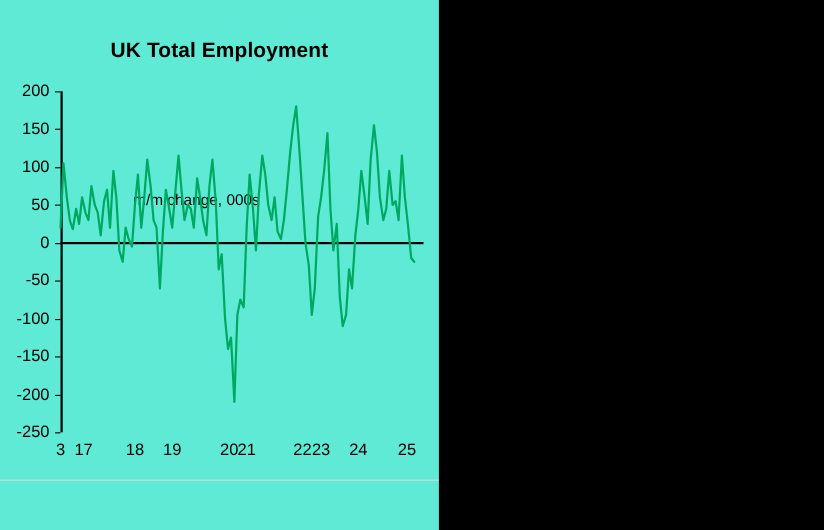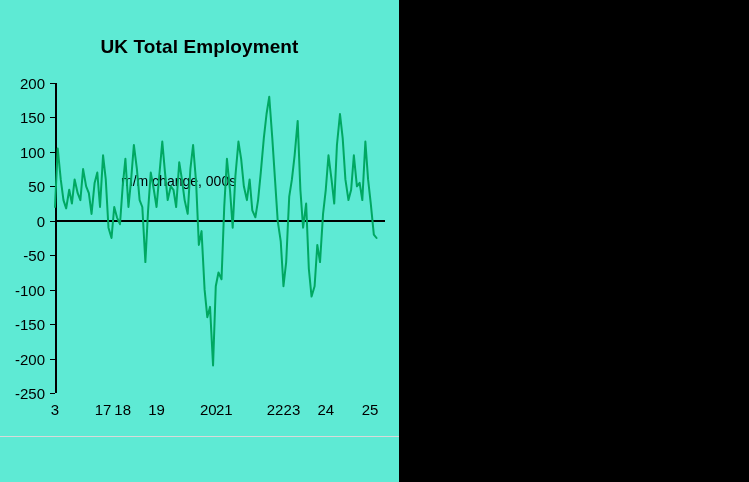--- a/index.html
+++ b/index.html
@@ -90,21 +90,21 @@
         <div class="ytickmark" style="top: 206.667px;"></div>
         <div class="ytick" style="top: 241.111px;">-150</div>
         <div class="ytickmark" style="top: 241.111px;"></div>
         <div class="ytick" style="top: 275.556px;">-200</div>
         <div class="ytickmark" style="top: 275.556px;"></div>
         <div class="ytick" style="top: 310px;">-250</div>
         <div class="ytickmark" style="top: 310px;"></div>
       </div>
     <div id="xticks">
         <div class="xtick" style="left: 0px;">3</div>
-        <div class="xtick" style="left: 48px; text-align: center;">17</div>
+        <div class="xtick" style="left: 21px; text-align: center;">17</div>
         <div class="xtick" style="left: 67.6923px;">18</div>
         <div class="xtick" style="left: 101.538px;">19</div>
         <div class="xtick" style="left: 135.385px; margin-left: 18px;">20</div>
         <div class="xtick" style="left: 169.231px;">21</div>
         <div class="xtick" style="left: 220px; text-align: center;">22</div>
         <div class="xtick" style="left: 236.923px;">23</div>
         <div class="xtick" style="left: 270.769px;">24</div>
         <div class="xtick" style="left: 303px; margin-left: 12px;">25</div>
       </div>
   </div>

